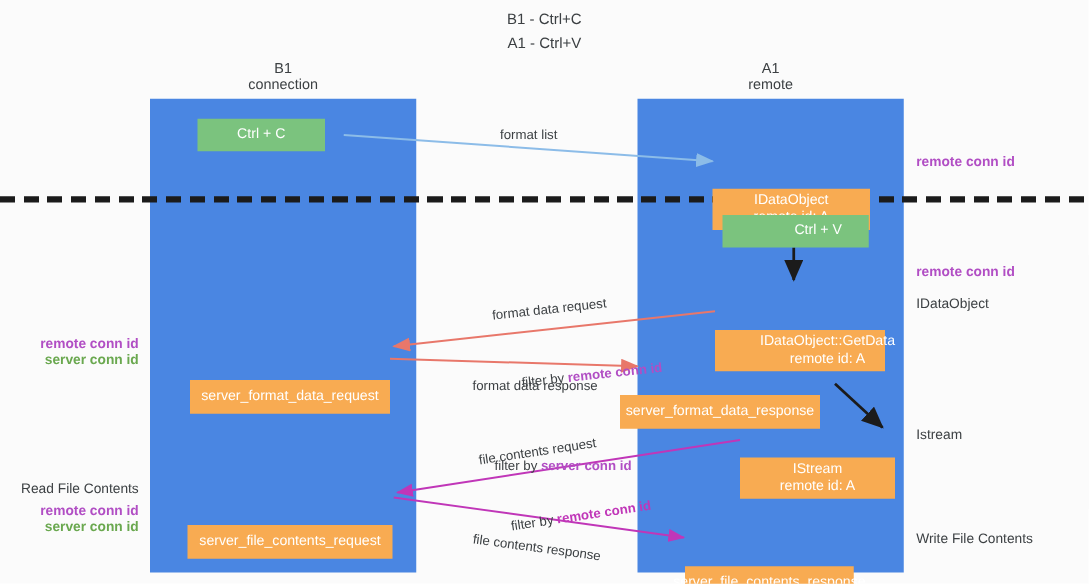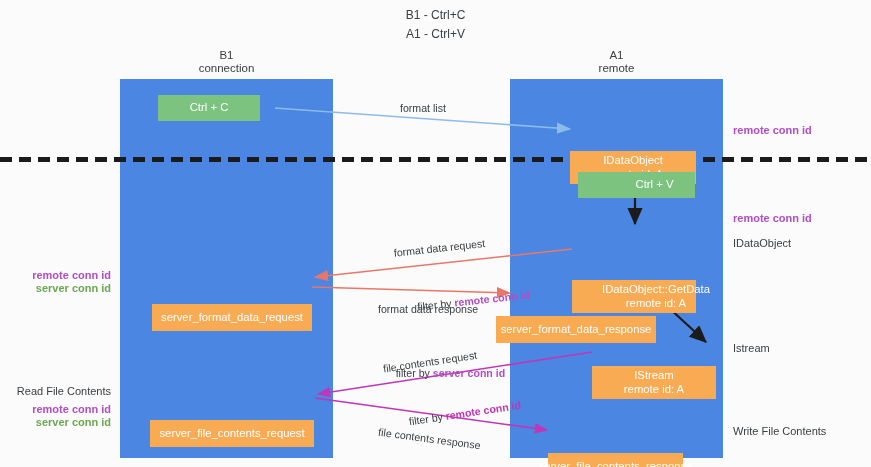--- a/index.html
+++ b/index.html
@@ -161,21 +161,21 @@
 
   <div class="divider"></div>
 
   <div class="node green" style="left:158px; top:95px; width:102px; height:26px;">Ctrl + C</div>
 
   <div class="node orange" style="left:570px; top:115px; width:126px; height:33px;">IDataObject
 remote id: A</div>
 
   <div class="node green" style="left:578px; top:172px; width:117px; height:26px;padding-left:36px;">Ctrl + V</div>
 
-  <div class="node orange" style="left:572px; top:244px; width:124px; height:33px;padding-left:44px;">IDataObject::GetData
+  <div class="node orange" style="left:572px; top:228px; width:136px; height:33px;padding-left:44px;">IDataObject::GetData
 remote id: A</div>
 
   <div class="node orange" style="left:152px; top:268px; width:160px; height:27px;">server_format_data_request</div>
 
   <div class="node orange" style="left:496px; top:280px; width:160px; height:27px;">server_format_data_response</div>
 
   <div class="node orange" style="left:592px; top:330px; width:124px; height:33px;">IStream
 remote id: A</div>
 
   <div class="node orange" style="left:150px; top:384px; width:164px; height:27px;">server_file_contents_request</div>

